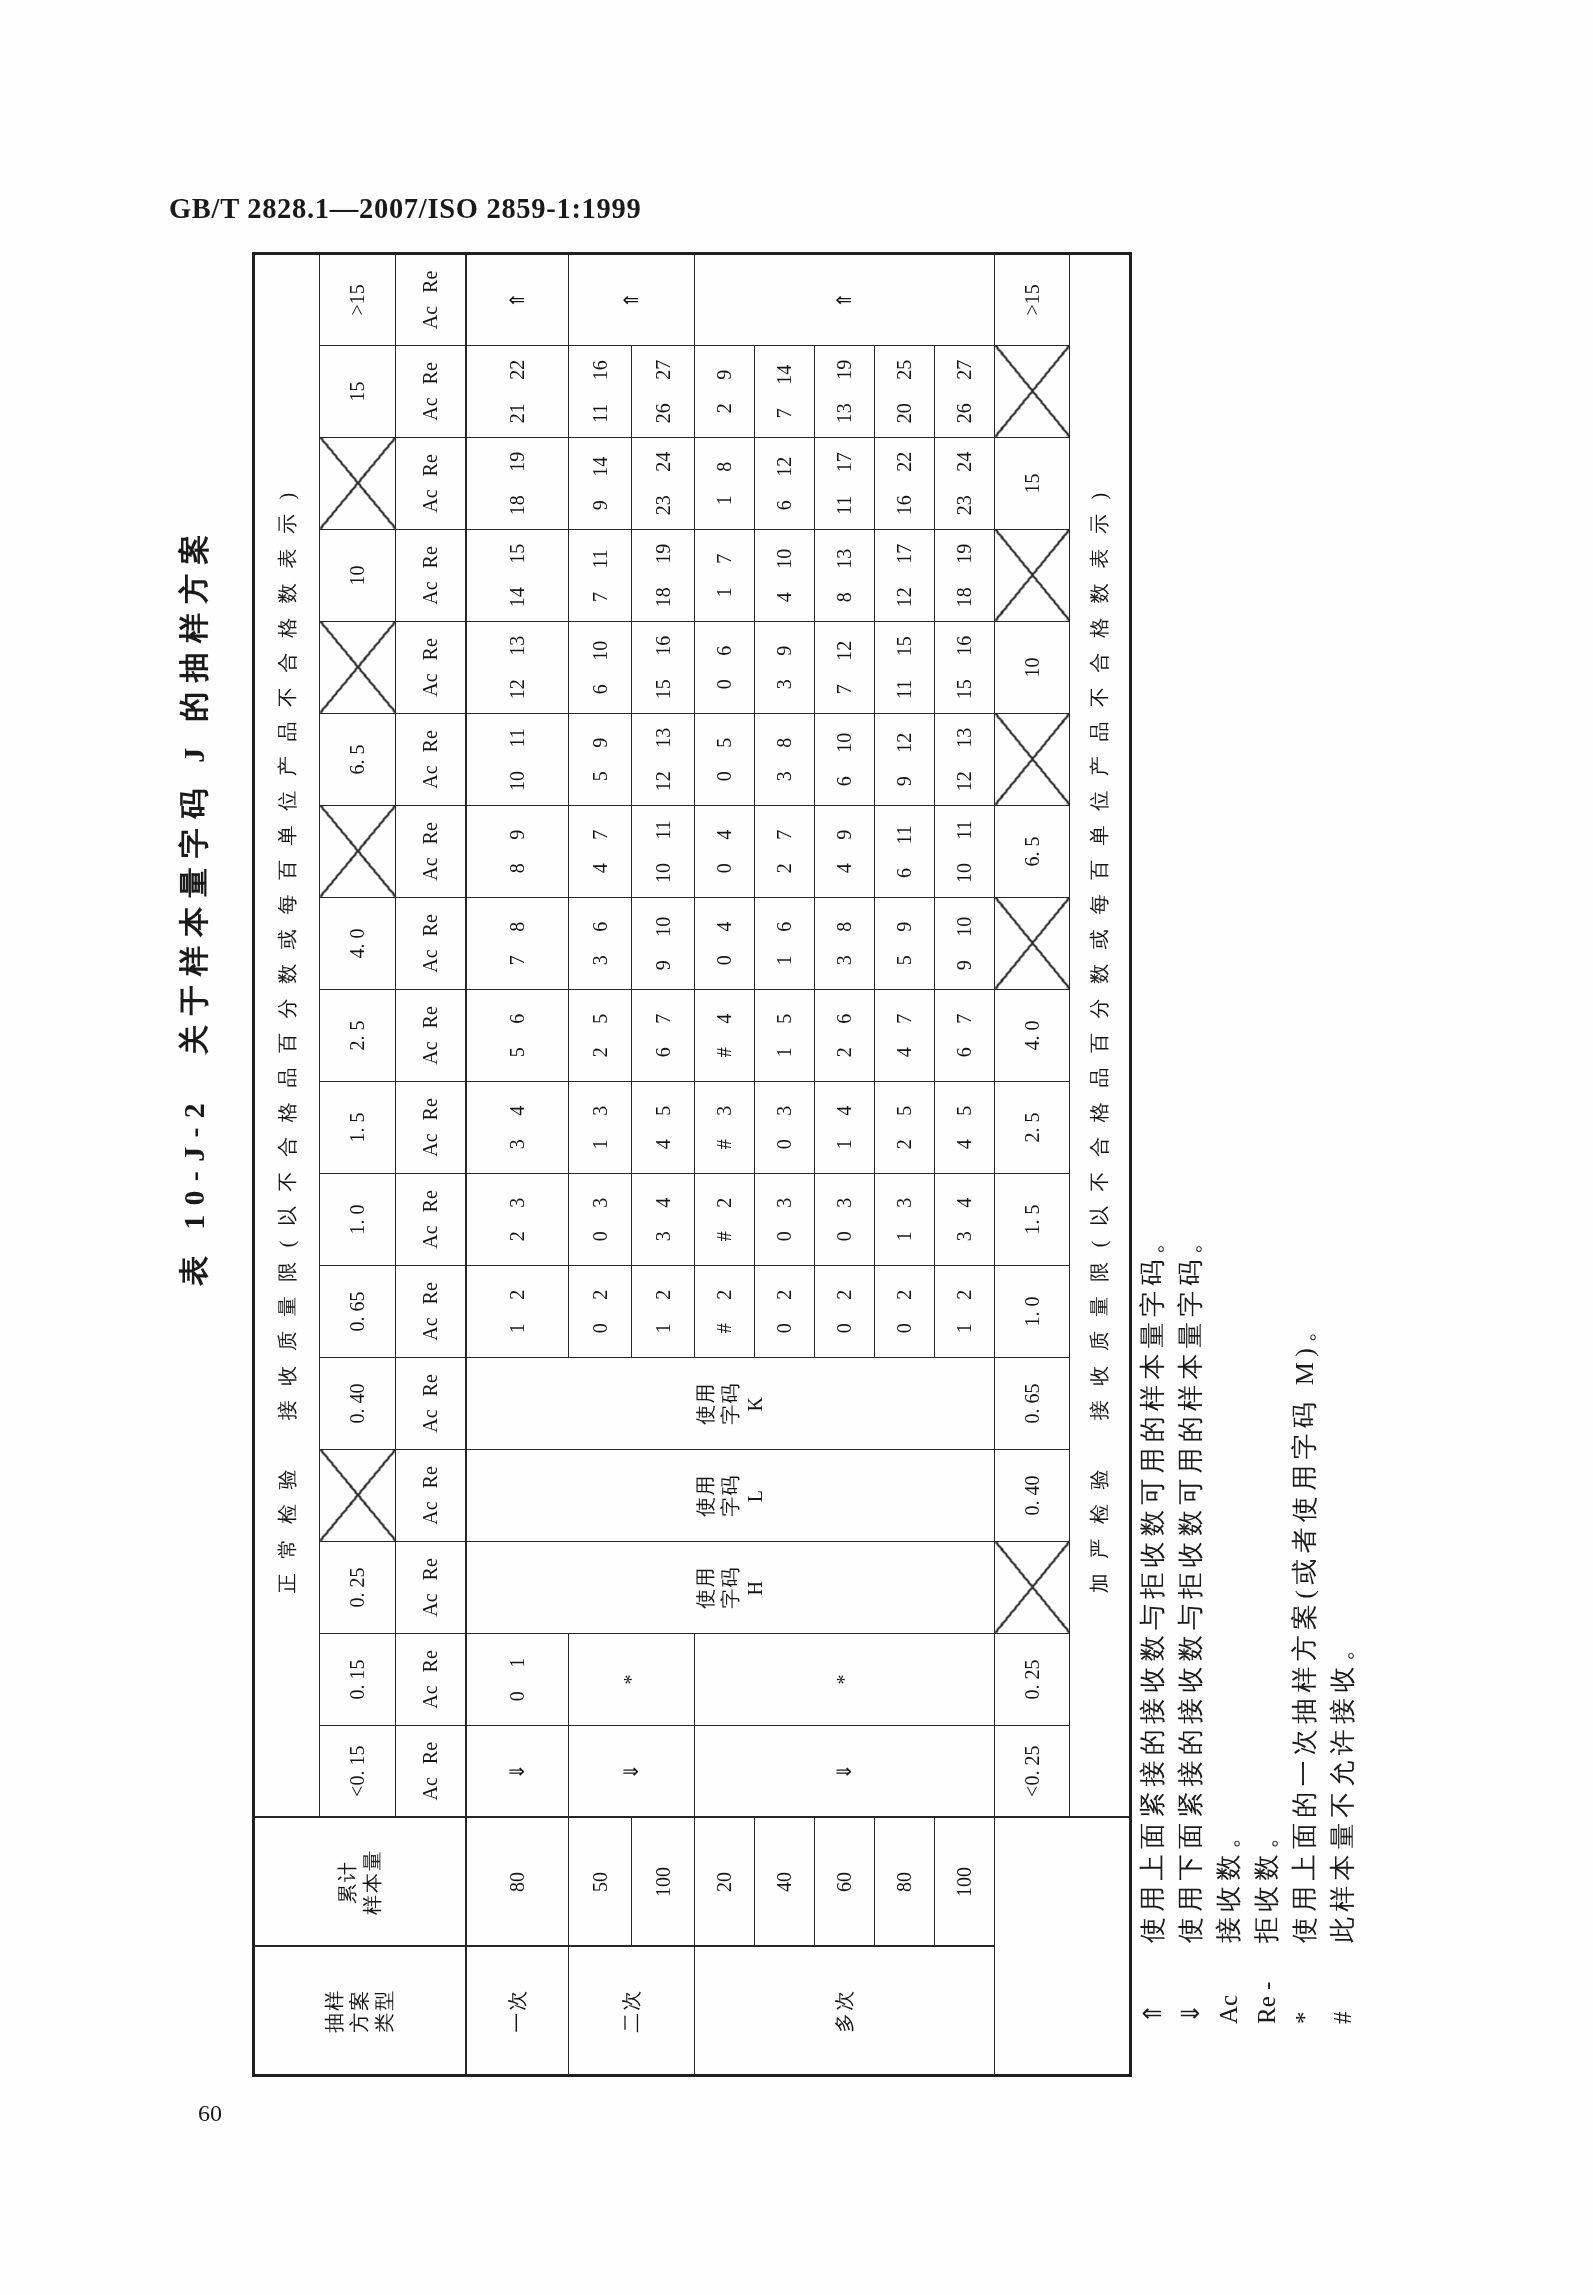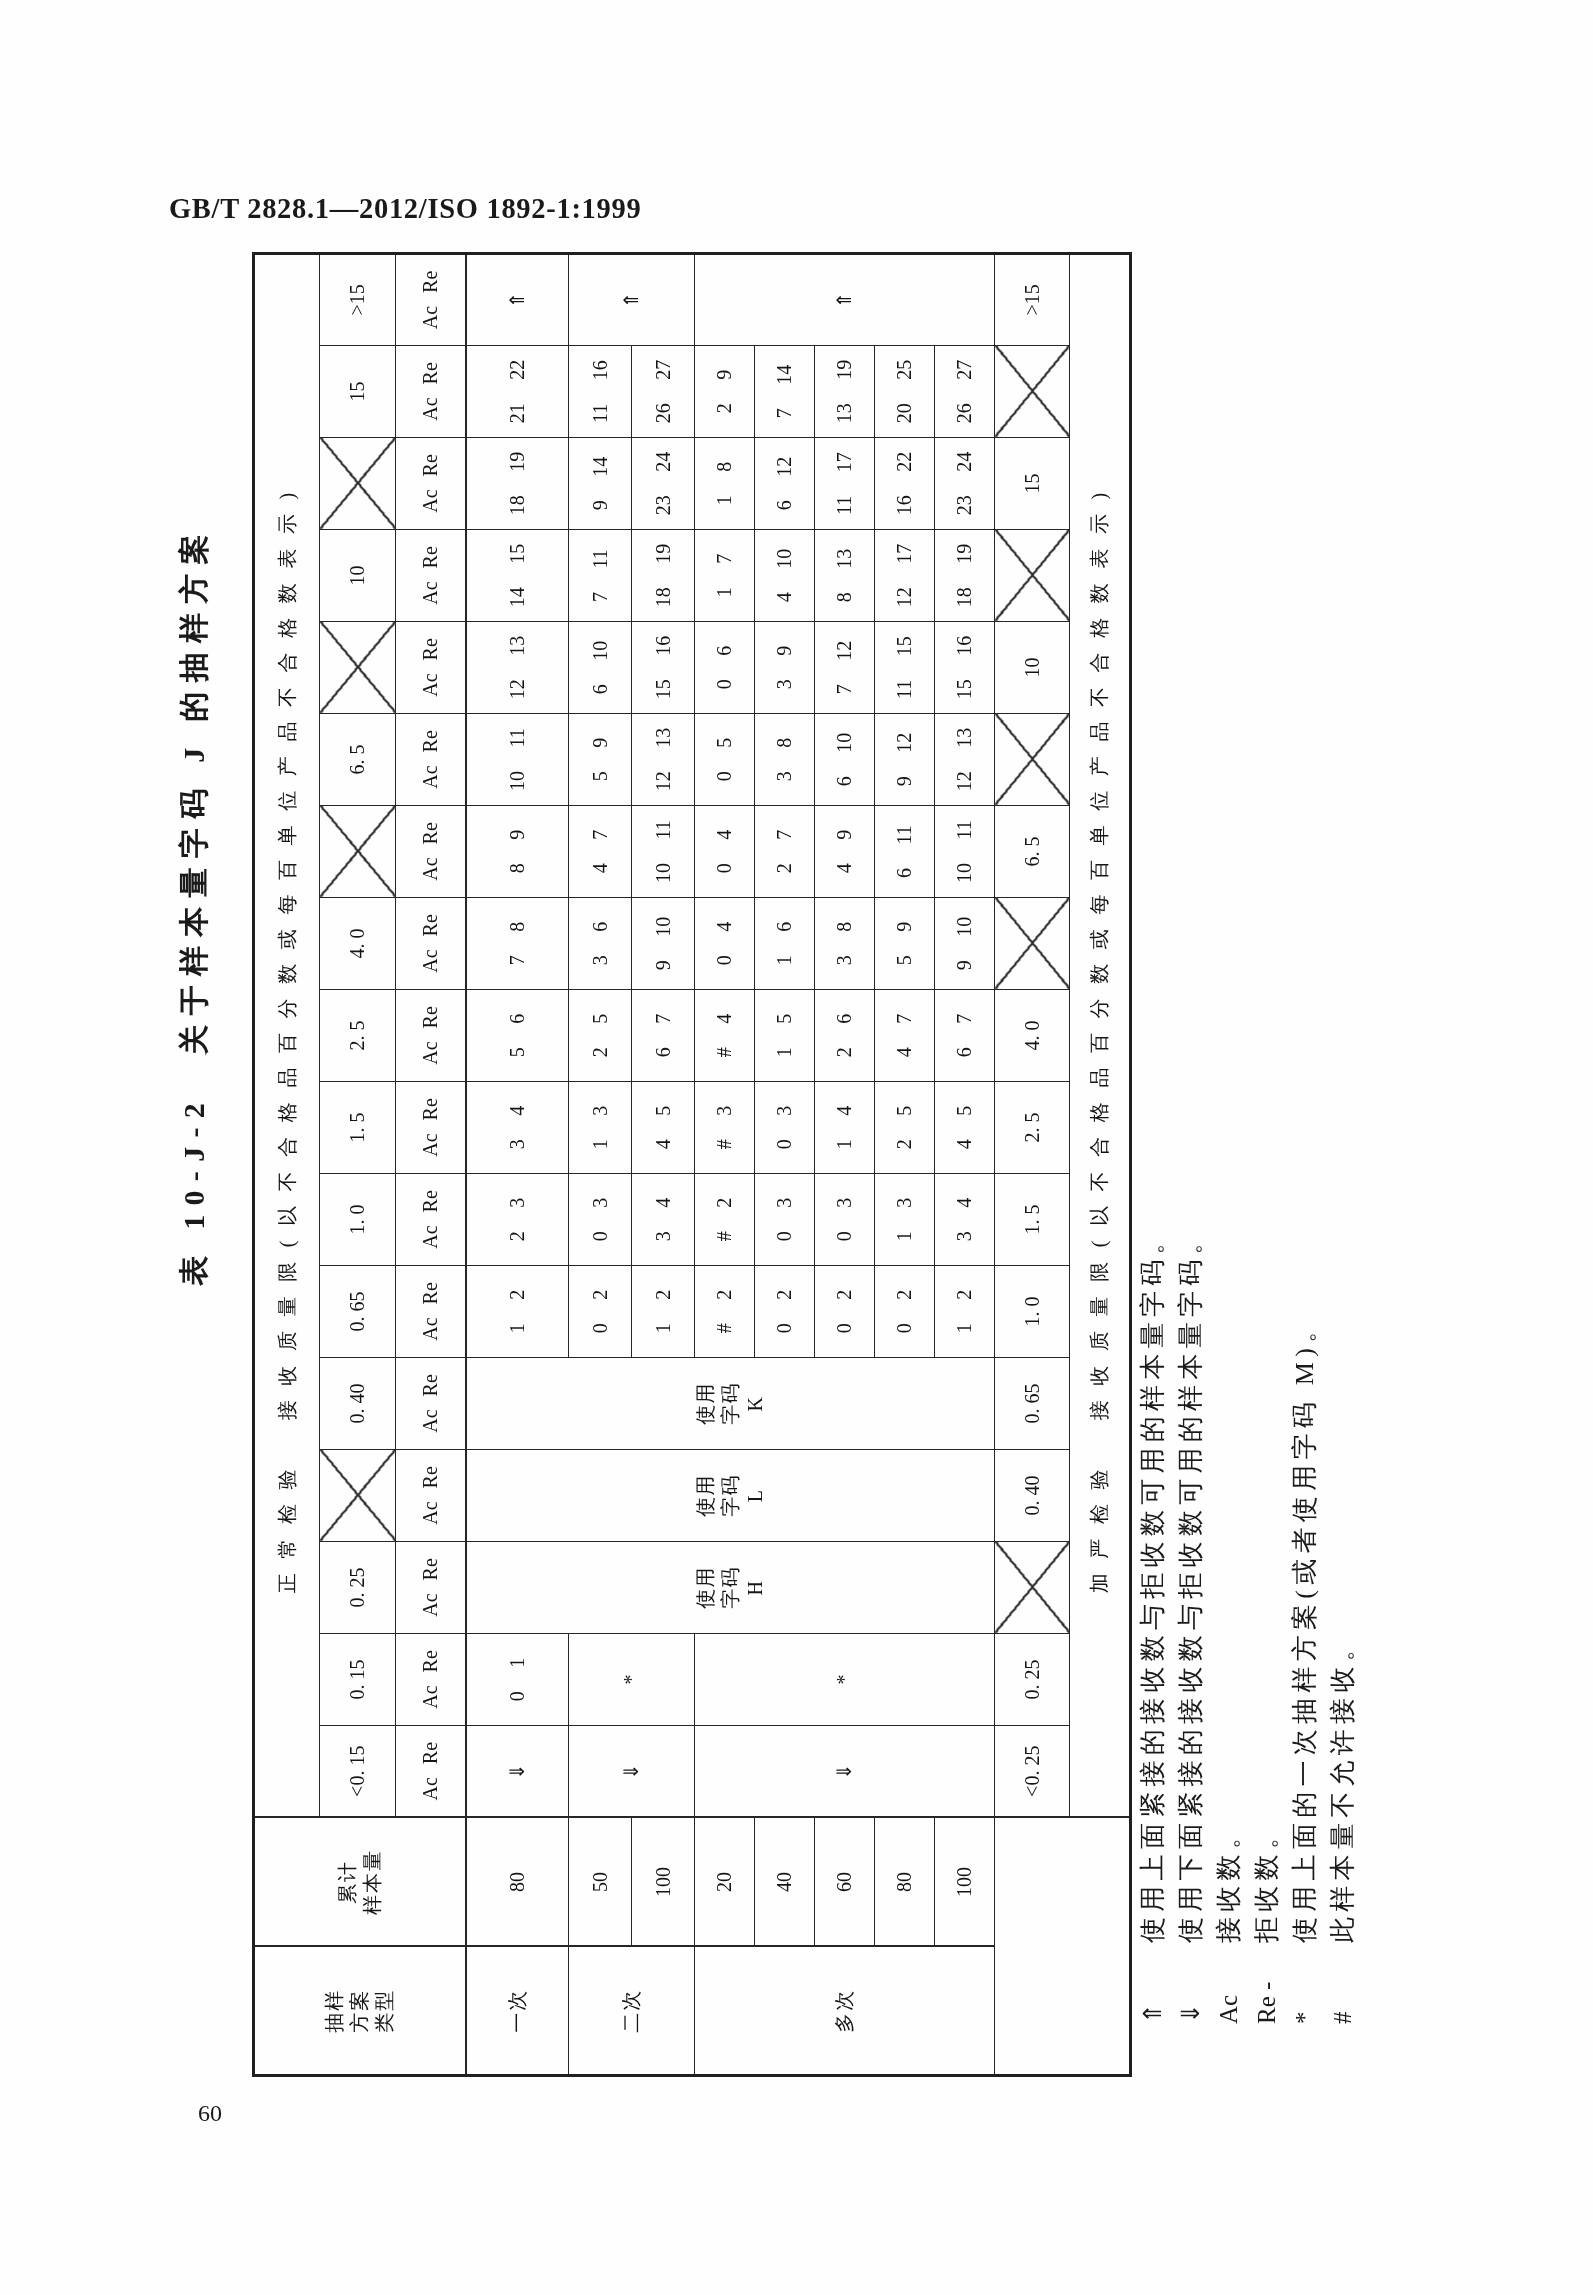--- a/index.html
+++ b/index.html
@@ -55,21 +55,21 @@
   }
   .footnotes{position:absolute;left:53px;top:968px;width:1655px;}
   .fline{display:flex;align-items:baseline;height:38px;}
   .fsym{width:81px;font-size:25px;flex:0 0 auto;font-family:"DejaVu Sans","Liberation Sans",sans-serif;}
   .fsym.serif{font-family:"Liberation Serif","DejaVu Serif",serif;}
   .ftext{font-size:26px;letter-spacing:5.3px;white-space:nowrap;}
 </style>
 </head>
 <body>
 
-<div class="doc-header">GB/T 2828.1—2012/ISO 1892-1:1999</div>
+<div class="doc-header">GB/T 2828.1—2007/ISO 2859-1:1999</div>
 
 <div class="sheet">
 
   <div class="tbl-title">表 10-J-2　关于样本量字码 J 的抽样方案</div>
 
   <table class="tbl">
     <colgroup>
       <col style="width:129px">
         <col style="width:129px">
       <col style="width:92px">

